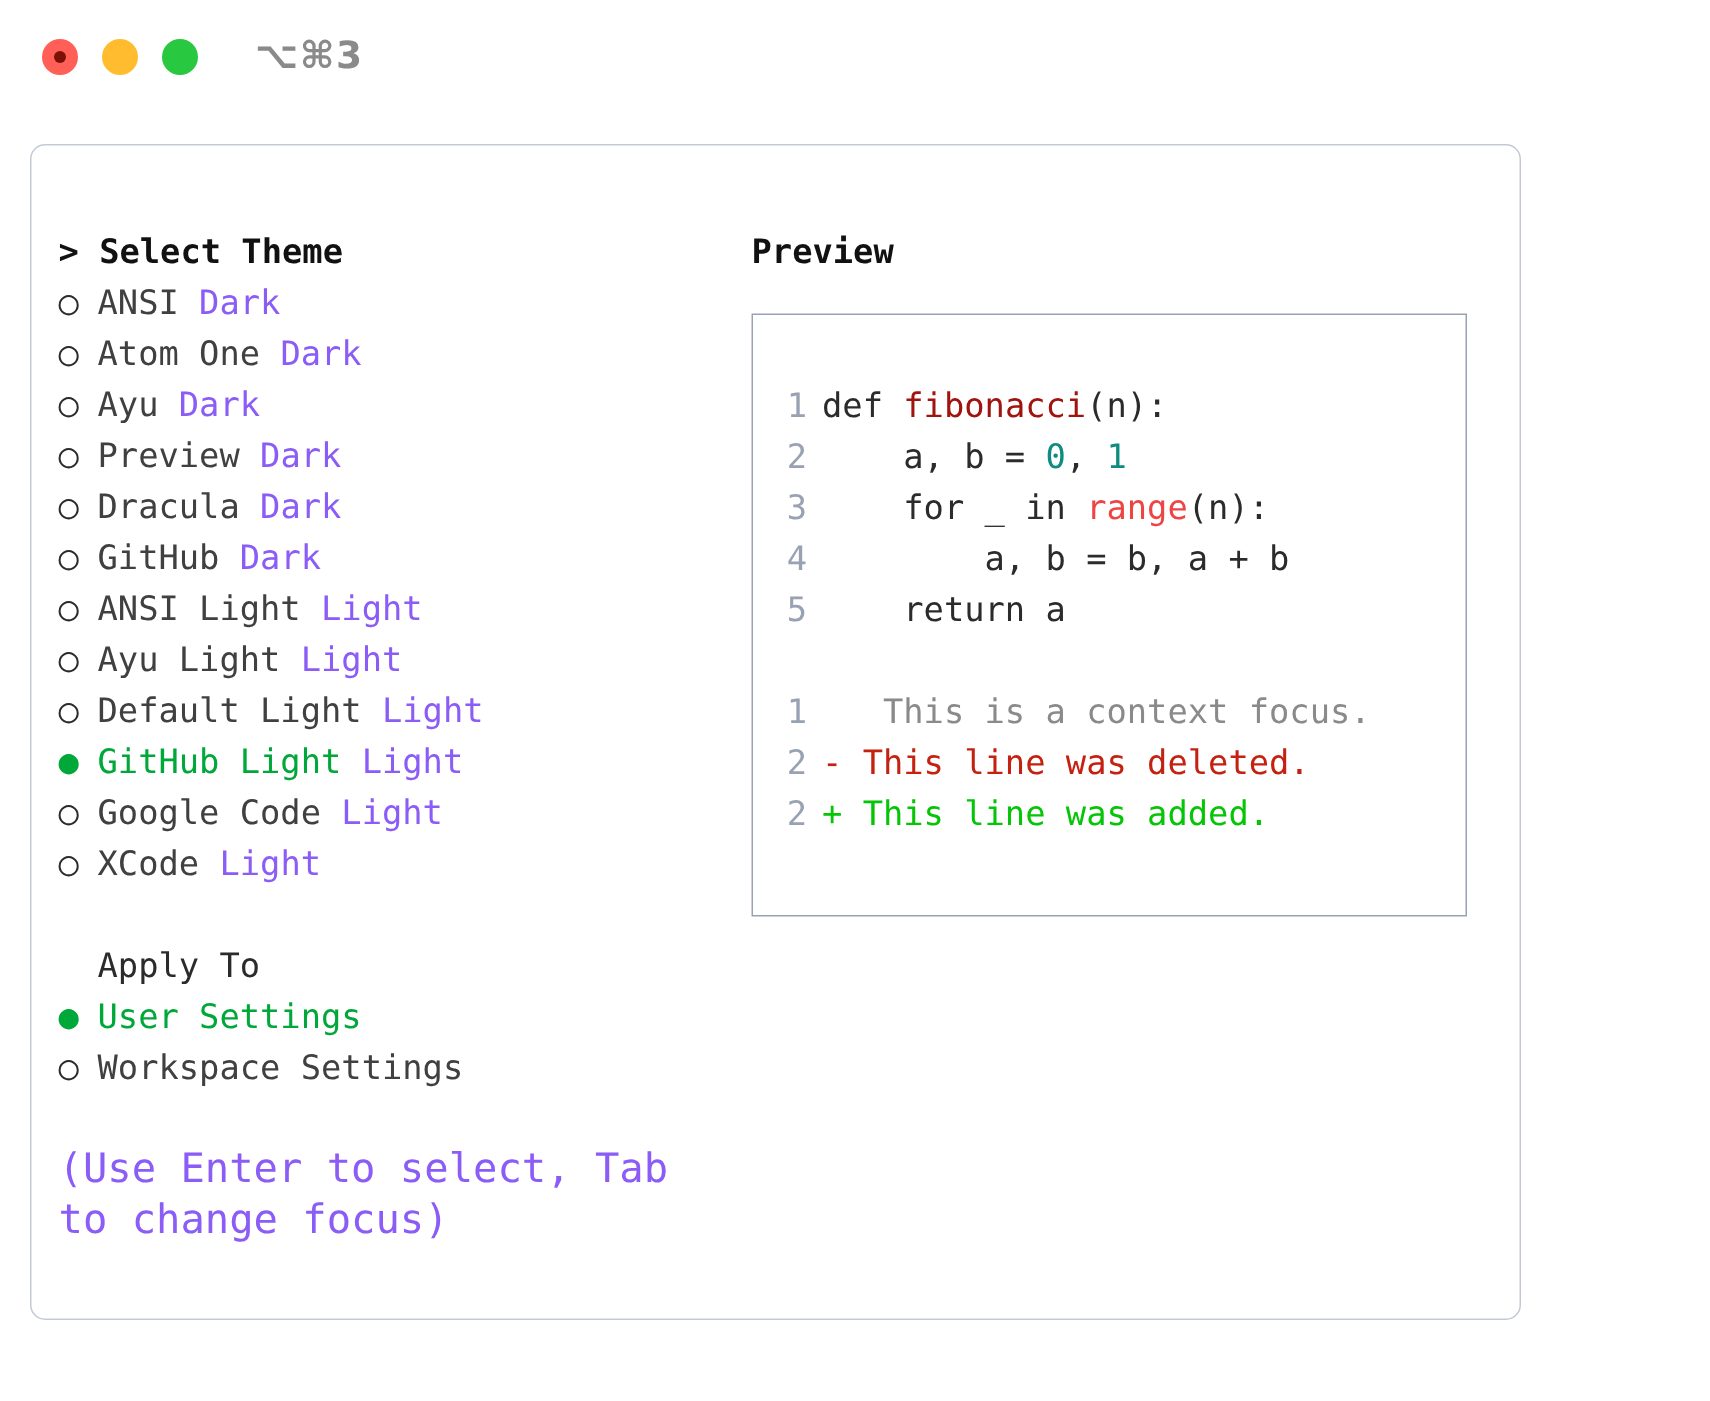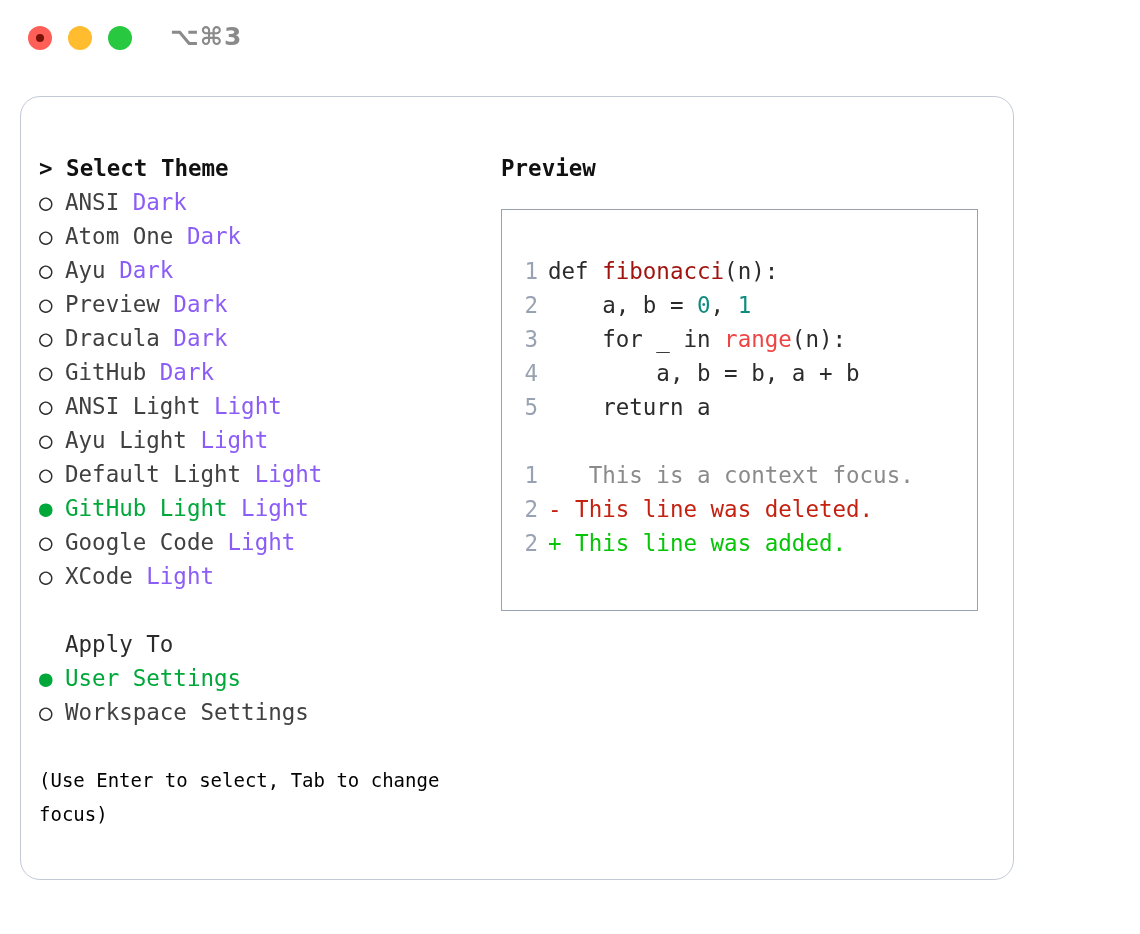--- a/index.html
+++ b/index.html
@@ -70,21 +70,21 @@
   }
 
   
   .panel {
     position: absolute;
     left: 20px;
     top: 96px;
     width: 994px;
     height: 784px;
     border: 1.5px solid #c3cad6;
-    border-radius: 20px;
+    border-radius: 10px;
     box-sizing: border-box;
     background: #ffffff;
   }
 
   .columns {
     position: absolute;
     left: 0; top: 0;
     width: 100%;
     height: 100%;
   }
@@ -131,23 +131,23 @@
 
   .apply-head {
     font-size: 22.5px;
     line-height: 34px;
     color: #2b2b2b;
     white-space: pre;
     padding-left: 26px;
   }
 
   .hint {
-    font-size: 19px;
-    line-height: 34px;
-    color: #000000;
+    font-size: 27px;
+    line-height: 34px;
+    color: #8b5cf6;
     width: 420px;
     white-space: normal;
     word-spacing: 0px;
   }
 
   
   .preview-head {
     font-size: 22.5px;
     font-weight: 700;
     color: #111111;

